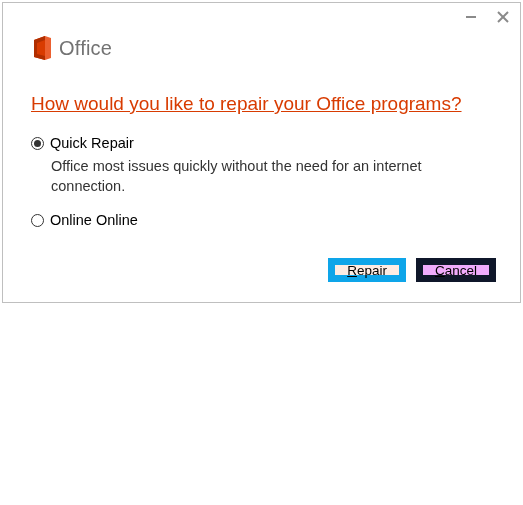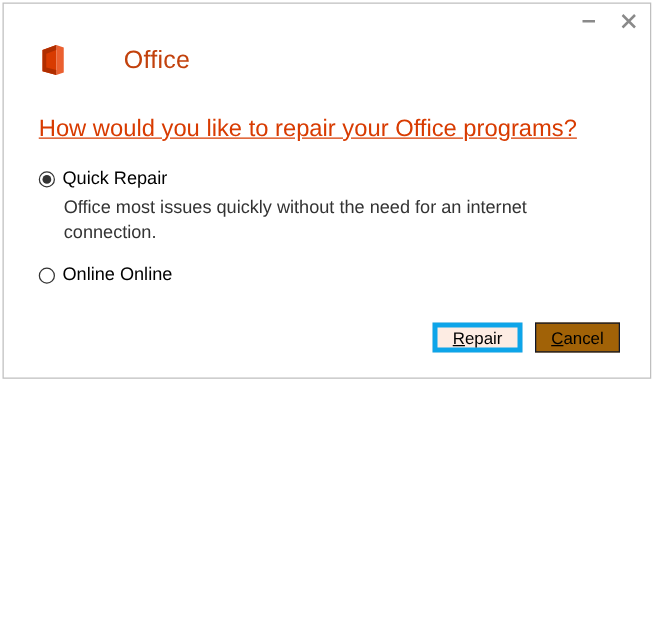--- a/index.html
+++ b/index.html
@@ -44,24 +44,23 @@
       padding: 8px 0 0 28px;
       gap: 6px;
     }
     .office-mark {
       width: 22px;
       height: 26px;
       display: block;
     }
     .office-word {
       font-size: 20px;
-      color: #c2410c;
+      color: #737373;
       font-weight: 400;
       letter-spacing: 0.2px;
-      margin-left: 40px;
     }
     .heading {
       color: #d83b01;
       font-size: 19px;
       font-weight: 400;
       padding: 32px 28px 16px 28px;
       text-decoration: underline;
     }
     .options {
       padding: 4px 28px 0 28px;
@@ -105,32 +104,32 @@
     }
     .buttons {
       display: flex;
       justify-content: flex-end;
       gap: 10px;
       padding: 14px 24px 0 0;
     }
     .btn {
       min-width: 68px;
       height: 24px;
-      border: 1px solid #0f172a;
-      background: #a16207;
+      border: 7px solid #0f172a;
+      background: #f0abfc;
       font-size: 13.5px;
       font-family: inherit;
       cursor: pointer;
       display: inline-flex;
       align-items: center;
       justify-content: center;
       padding: 0 12px;
     }
     .btn.primary {
-      border: 4px solid #0ea5e9;
+      border: 7px solid #0ea5e9;
       background: #fdece3;
     }
     .btn .ul {
       text-decoration: underline;
       text-decoration-thickness: 1px;
     }
   </style>
 </head>
 <body>
 

